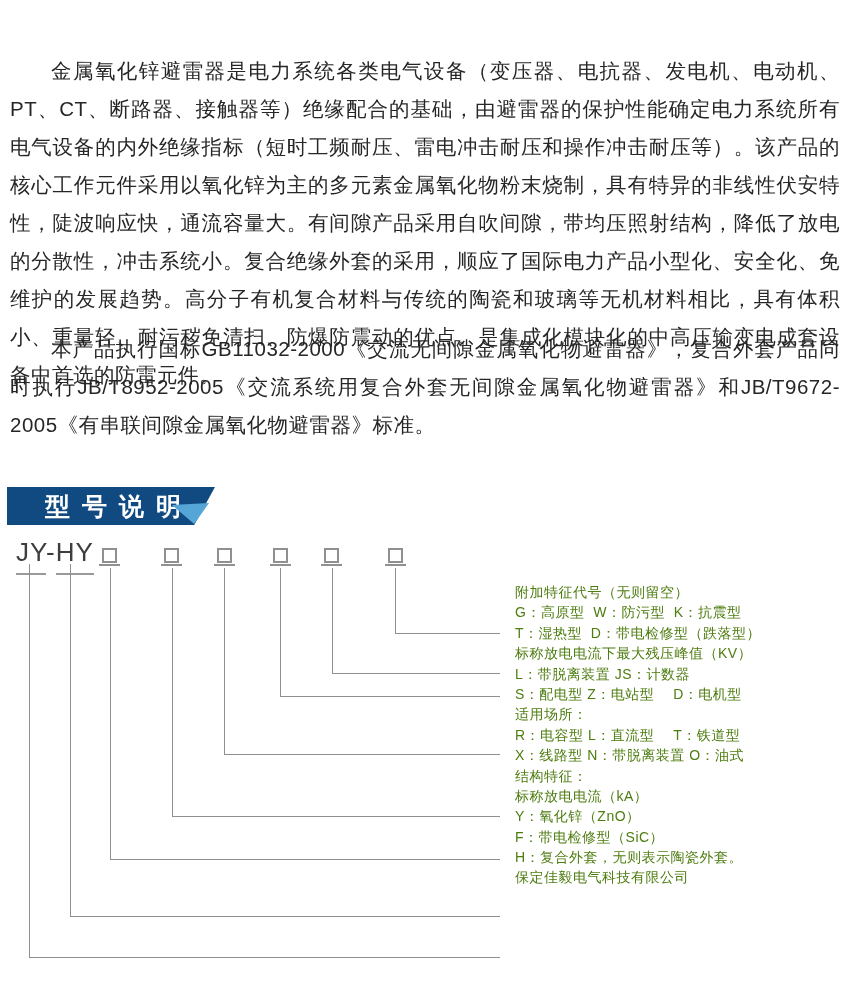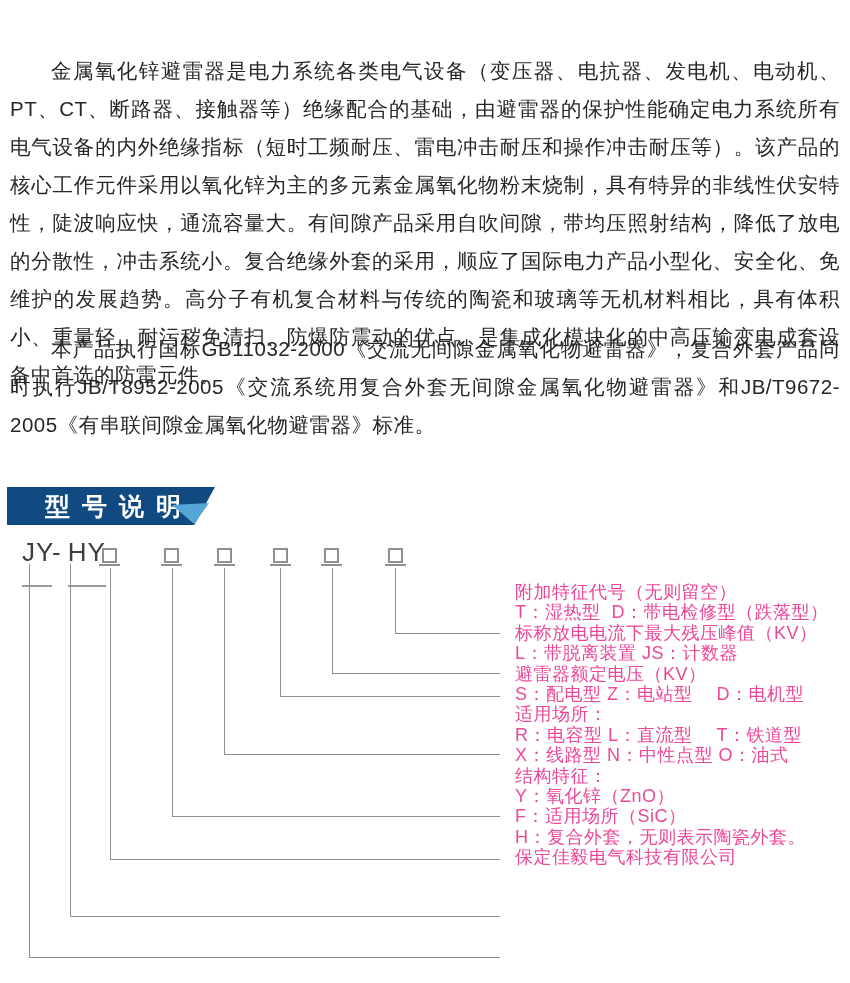--- a/index.html
+++ b/index.html
@@ -31,21 +31,21 @@
   }
   .banner-fold{
     position:absolute;left:172px;top:503px;width:37px;height:21px;
     clip-path:polygon(0 2px,100% 0,60% 100%);
   }
   
   .model-code{
     position:absolute;left:16px;top:537px;
     font-size:26px;color:#3d3d3d;letter-spacing:1px;white-space:nowrap;
   }
-  .model-code .u{border-bottom:2px solid #9a9a9a;padding-bottom:18px;margin-left:6px;}
+  .model-code .u{border-bottom:2px solid #9a9a9a;padding-bottom:6px;}
   
   .cbox{
     position:absolute;top:548px;width:21px;height:16px;
     border-bottom:2px solid #909090;text-align:center;
   }
   .cbox .sq{
     display:inline-block;width:11px;height:11px;border:2px solid #909090;
     background:#ffffff;vertical-align:top;
   }
   #cb1{left:99px;} #cb2{left:161px;} #cb3{left:214px;}
@@ -59,21 +59,21 @@
   #c2{left:70px; top:564px;width:430px;height:353px;}
   #c3{left:110px;top:568px;width:390px;height:292px;}
   #c4{left:172px;top:568px;width:328px;height:249px;}
   #c5{left:224px;top:568px;width:276px;height:187px;}
   #c6{left:280px;top:568px;width:220px;height:129px;}
   #c7{left:332px;top:568px;width:168px;height:106px;}
   #c8{left:395px;top:568px;width:105px;height:66px;}
   
   .labels{position:absolute;left:515px;top:582px;width:330px;}
   .dlabel{
-    height:20.4px;line-height:20.4px;font-size:18px;color:#ec4899;
+    height:20.4px;line-height:20.4px;font-size:14px;color:#4d7c0f;
     white-space:pre;letter-spacing:0.5px;
   }
 </style>
 </head>
 <body>
 
 <div id="page">
 
   <div class="intro" id="p1">
     <p>金属氧化锌避雷器是电力系统各类电气设备（变压器、电抗器、发电机、电动机、PT、CT、断路器、接触器等）绝缘配合的基础，由避雷器的保护性能确定电力系统所有电气设备的内外绝缘指标（短时工频耐压、雷电冲击耐压和操作冲击耐压等）。该产品的核心工作元件采用以氧化锌为主的多元素金属氧化物粉末烧制，具有特异的非线性伏安特性，陡波响应快，通流容量大。有间隙产品采用自吹间隙，带均压照射结构，降低了放电的分散性，冲击系统小。复合绝缘外套的采用，顺应了国际电力产品小型化、安全化、免维护的发展趋势。高分子有机复合材料与传统的陶瓷和玻璃等无机材料相比，具有体积小、重量轻、耐污秽免清扫、防爆防震动的优点。是集成化模块化的中高压输变电成套设备中首选的防雷元件。</p>
@@ -102,28 +102,29 @@
   <div class="conn" id="c2"></div>
   <div class="conn" id="c3"></div>
   <div class="conn" id="c4"></div>
   <div class="conn" id="c5"></div>
   <div class="conn" id="c6"></div>
   <div class="conn" id="c7"></div>
   <div class="conn" id="c8"></div>
 
   <div class="labels">
     <div class="dlabel">附加特征代号（无则留空）</div>
+    <div class="dlabel">G：高原型  W：防污型  K：抗震型</div>
     <div class="dlabel">T：湿热型  D：带电检修型（跌落型）</div>
     <div class="dlabel">标称放电电流下最大残压峰值（KV）</div>
     <div class="dlabel">L：带脱离装置 JS：计数器</div>
-    <div class="dlabel">避雷器额定电压（KV）</div>
     <div class="dlabel">S：配电型 Z：电站型　 D：电机型</div>
     <div class="dlabel">适用场所：</div>
     <div class="dlabel">R：电容型 L：直流型　 T：铁道型</div>
-    <div class="dlabel">X：线路型 N：中性点型 O：油式</div>
+    <div class="dlabel">X：线路型 N：带脱离装置 O：油式</div>
     <div class="dlabel">结构特征：</div>
+    <div class="dlabel">标称放电电流（kA）</div>
     <div class="dlabel">Y：氧化锌（ZnO）</div>
-    <div class="dlabel">F：适用场所（SiC）</div>
+    <div class="dlabel">F：带电检修型（SiC）</div>
     <div class="dlabel">H：复合外套，无则表示陶瓷外套。</div>
     <div class="dlabel">保定佳毅电气科技有限公司</div>
   </div>
 
 </div>
 
 </body></html>

